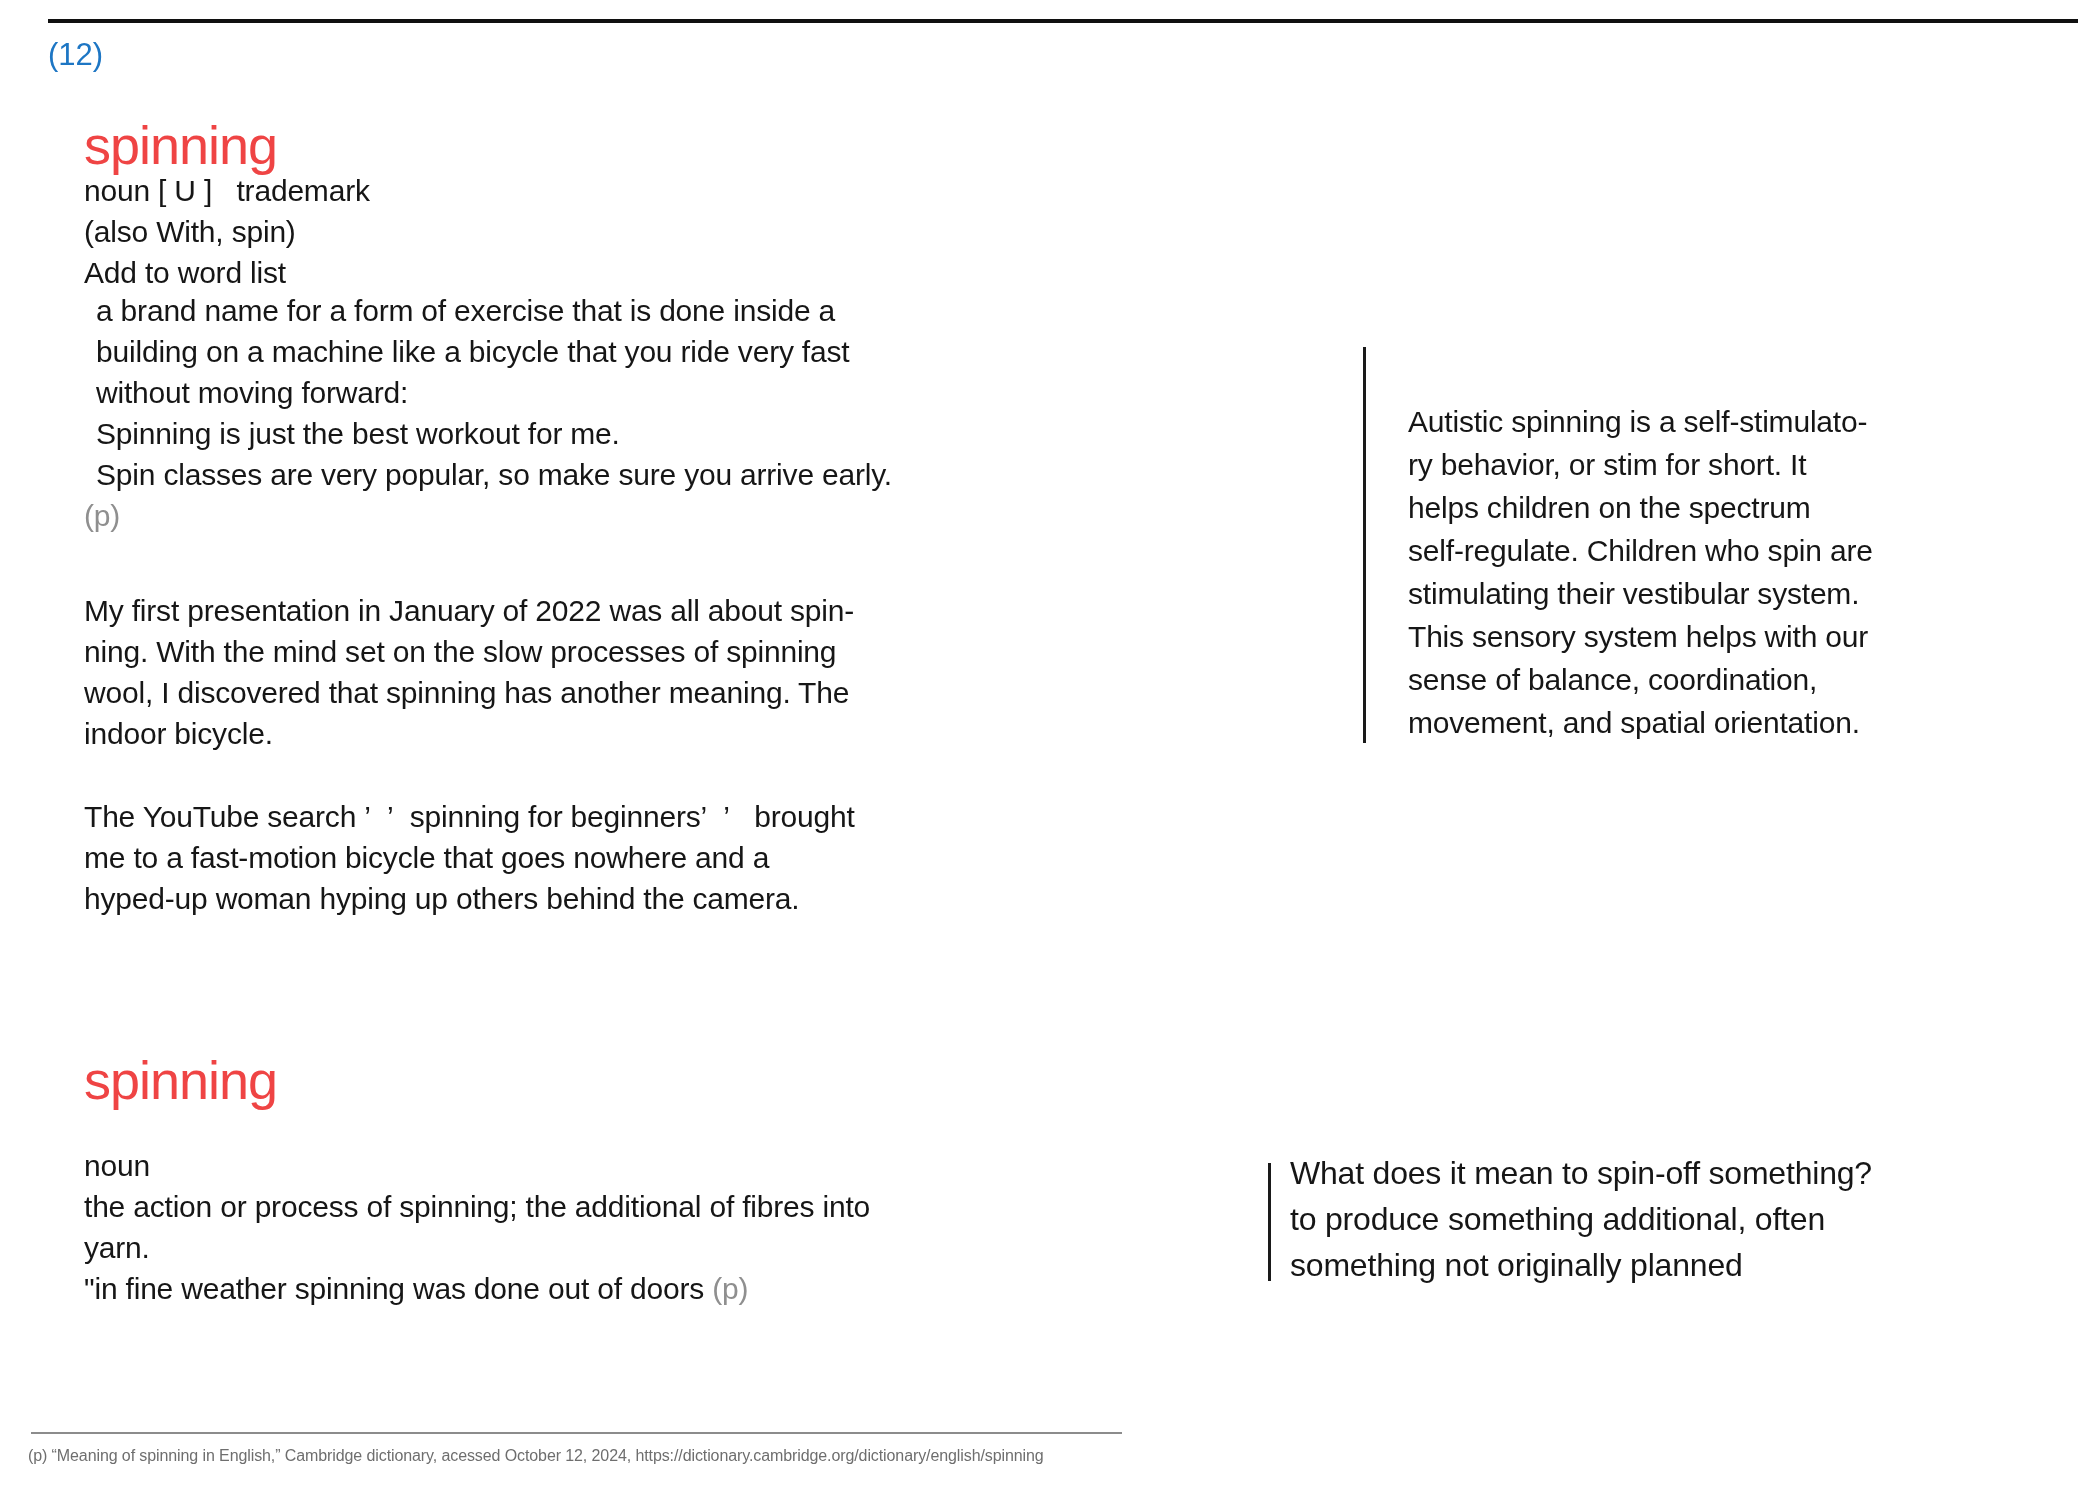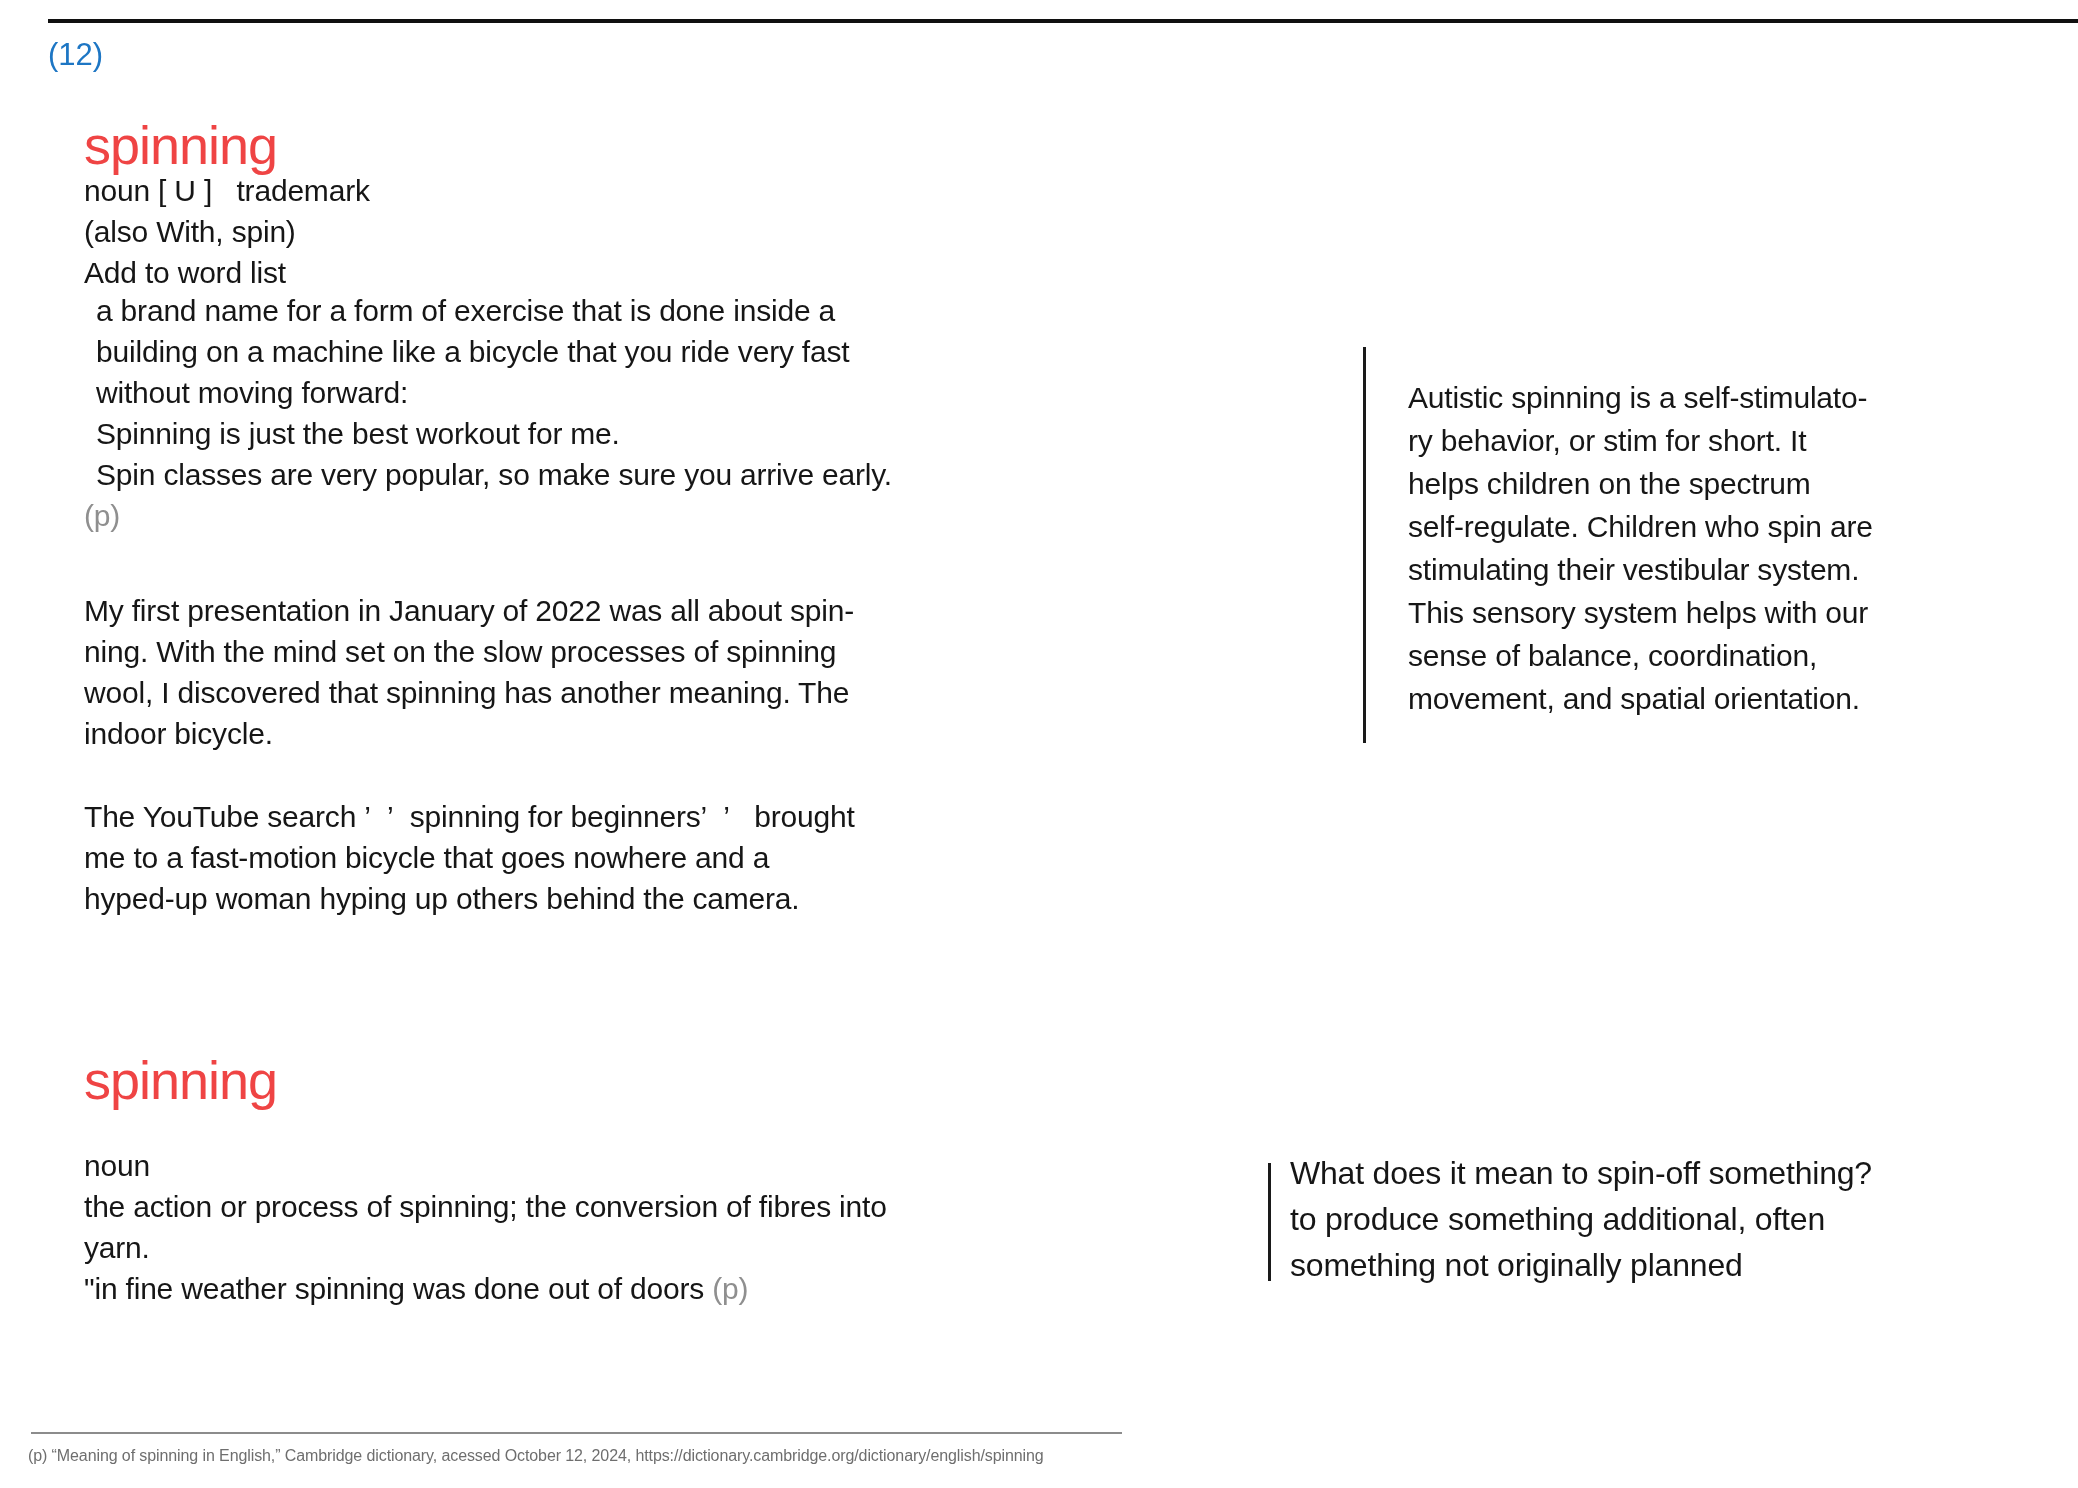--- a/index.html
+++ b/index.html
@@ -48,21 +48,21 @@
 
   .vline {
     width: 3px;
     background: #1a1a1a;
   }
   .vline-1 { left: 1363px; top: 347px; height: 396px; }
   .vline-2 { left: 1268px; top: 1163px; height: 118px; }
 
   .sidebar-1 { left: 1408px; top: 334px; width: 600px; }
   .sidebar-1 .sb-title { font-size: 30px; line-height: 43px; letter-spacing: -0.2px; }
-  .sidebar-1 .sb-body  { margin-top: 42px; font-size: 30px; line-height: 43px; letter-spacing: -0.2px; }
+  .sidebar-1 .sb-body  { margin-top: 66px; font-size: 30px; line-height: 43px; letter-spacing: -0.2px; }
 
   .sidebar-2 {
     left: 1290px; top: 1150px; width: 720px;
     font-size: 32px; line-height: 46px; letter-spacing: -0.2px;
   }
 
   .footnote-rule {
     left: 31px; top: 1432px; width: 1091px; height: 2px;
     background: #8c8c8c;
   }
@@ -102,21 +102,21 @@
 indoor bicycle.</div>
 
 <div class="abs para-yt body-30 lines">The YouTube search ’&nbsp;&nbsp;’&nbsp; spinning for beginners’&nbsp;&nbsp;’&nbsp;&nbsp; brought
 me to a fast-motion bicycle that goes nowhere and a
 hyped-up woman hyping up others behind the camera.</div>
 
 <div class="abs headword headword-2">spinning</div>
 
 <div class="abs para-noun2 body-30">
   <div class="lines">noun
-the action or process of spinning; the conversion of fibres into
+the action or process of spinning; the additional of fibres into
 yarn.</div>
   <div><span>"in fine weather spinning was done out of doors </span><span class="muted">(p)</span></div>
 </div>
 
 <div class="abs vline vline-1"></div>
 
 <div class="abs sidebar-1">
   <div class="sb-body lines">Autistic spinning is a self-stimulato-
 ry behavior, or stim for short. It
 helps children on the spectrum

